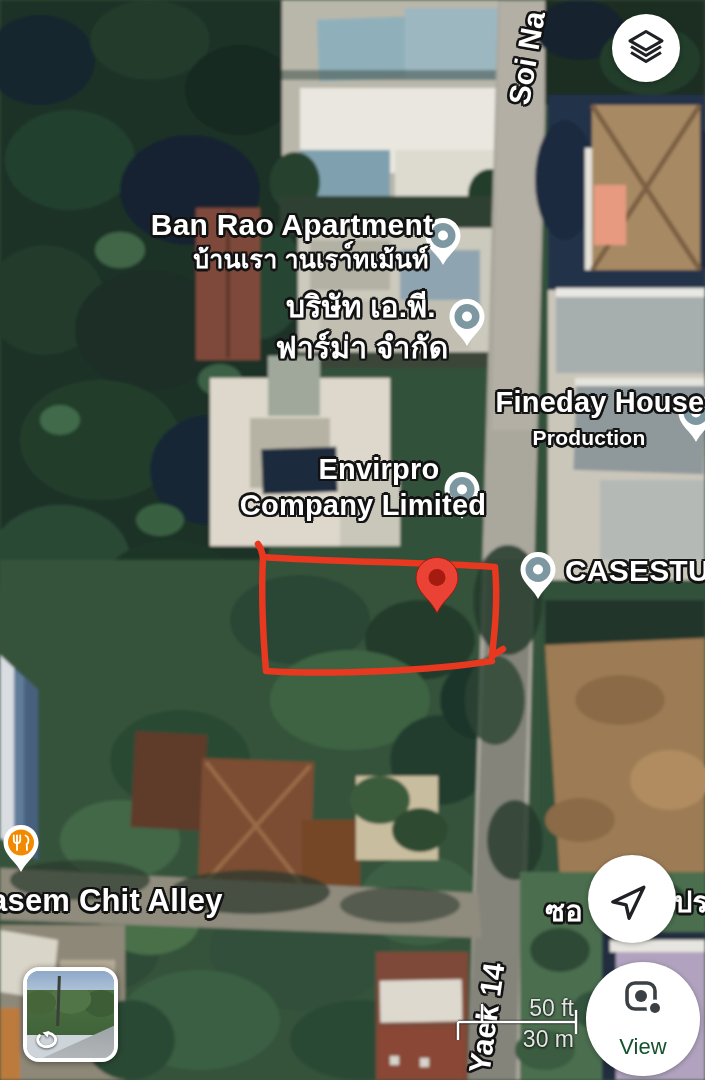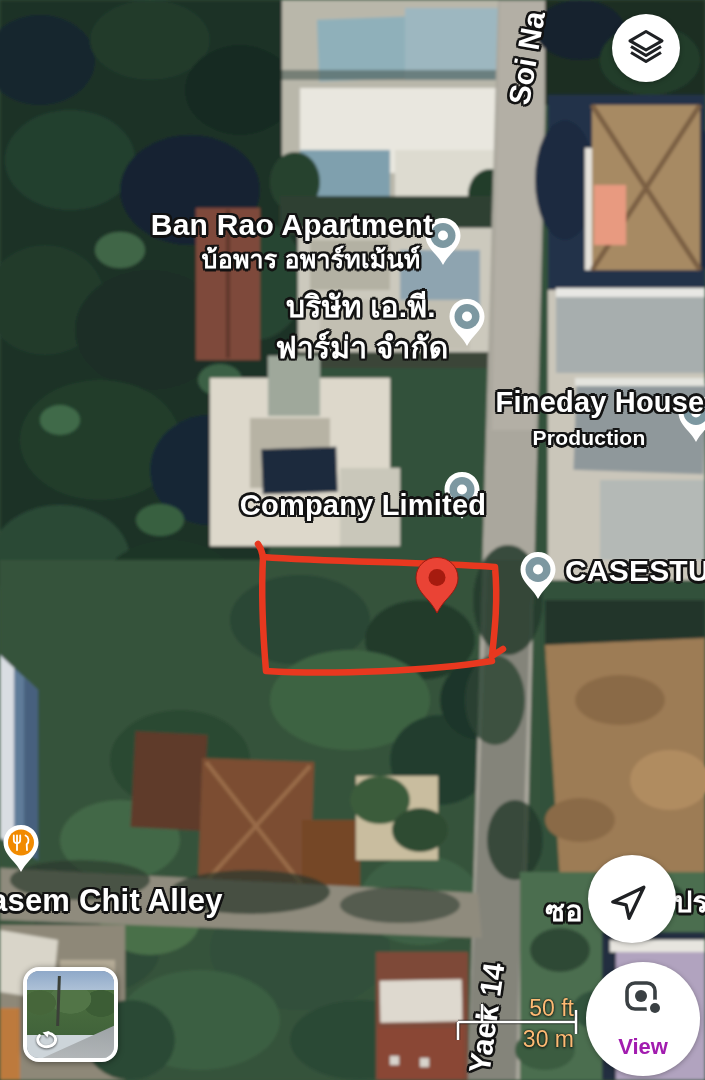--- a/index.html
+++ b/index.html
@@ -44,21 +44,21 @@
   #pin-selected{left:413px;top:555px;}
   
   .circle-btn{
     position:absolute;background:#fff;border-radius:50%;
     display:flex;flex-direction:column;align-items:center;justify-content:center;
     box-shadow:0 1px 5px rgba(0,0,0,.3);cursor:pointer;
   }
   #btn-layers{left:612px;top:14px;width:68px;height:68px;}
   #btn-mylocation{left:588px;top:855px;width:88px;height:88px;}
   #btn-view{left:586px;top:962px;width:114px;height:114px;}
-  #btn-view .view-label{font-size:22px;color:#a21caf;font-weight:700;margin-top:16px;}
+  #btn-view .view-label{font-size:22px;color:#14532d;font-weight:400;margin-top:16px;}
   
   #streetview-thumb{
     position:absolute;left:23px;top:967px;width:95px;height:95px;
     border:4px solid #fff;border-radius:16px;overflow:hidden;
     box-shadow:0 1px 6px rgba(0,0,0,.45);cursor:pointer;background:#7e8a94;
   }
   .sv-sky{position:absolute;inset:0;background:linear-gradient(180deg,#8fa9c9 0%,#c3d2e0 38%,#cdd5da 48%);}
   .sv-trees{position:absolute;left:0;right:0;top:22%;height:52%;
     background:
       radial-gradient(26px 20px at 15% 28%, #46663a 60%, transparent 62%),
@@ -66,21 +66,21 @@
       radial-gradient(28px 22px at 85% 30%, #3c5d35 60%, transparent 62%),
       linear-gradient(180deg,#4b6e3f 10%,#41633a 100%);}
   .sv-road{position:absolute;left:0;right:0;bottom:0;height:42%;
     background:linear-gradient(185deg,#9aa0a3,#b4b8ba);
     clip-path:polygon(18% 100%,100% 12%,100% 100%,0 100%);}
   .sv-pole{position:absolute;left:34%;top:6%;width:3px;height:58%;background:#3b4038;transform:rotate(2deg);}
   .sv-rotate{position:absolute;left:7px;bottom:7px;filter:drop-shadow(0 1px 1px rgba(0,0,0,.6));}
   
   #scalebar{position:absolute;left:450px;top:996px;width:140px;height:52px;pointer-events:none;}
   .scale-text{
-    position:absolute;color:#fdba74;font-size:23px;font-weight:400;text-align:right;width:80px;
+    position:absolute;color:#e5e5e5;font-size:23px;font-weight:400;text-align:right;width:80px;
     text-shadow:0 1px 3px rgba(0,0,0,.8),0 0 2px rgba(0,0,0,.7);
   }
   #scale-ft{left:494px;top:995px;}
   #scale-m{left:494px;top:1026px;}
 </style>
 </head>
 <body>
 
 <div id="stage">
 
@@ -275,25 +275,26 @@
       <path d="M16 12.5 V27"></path>
       <path d="M24.5 12.5 c3.5 1.5 4 6.5 1.2 8.8 l.3 5.7"></path>
     </g>
   </svg>
   <svg class="pin" id="pin-selected" width="48" height="60" viewBox="0 0 48 60">
     <path d="M24 2.5 C12 2.5 3 11.5 3 23 C3 31.5 8.5 38 15 45 C18.5 49 21.5 53 24 58 C26.5 53 29.5 49 33 45 C39.5 38 45 31.5 45 23 C45 11.5 36 2.5 24 2.5 Z" fill="#ea4335" stroke="#9c1a10" stroke-width="1"></path>
     <circle cx="24" cy="22.5" r="8.5" fill="#a61b0f"></circle>
   </svg>
 
   <div class="ml center" id="lbl-banrao-en">Ban Rao Apartment</div>
-  <div class="ml center" id="lbl-banrao-th">บ้อพาร อพาร์ทเม้นท์</div>
+  <div class="ml center" id="lbl-banrao-th">บ้านเรา านเรา์ทเม้นท์</div>
   <div class="ml center" id="lbl-ap1">บริษัท เอ.พี.</div>
   <div class="ml center" id="lbl-ap2">ฟาร์ม่า จำกัด</div>
   <div class="ml center" id="lbl-fineday1">Fineday House</div>
   <div class="ml center" id="lbl-fineday2">Production</div>
+  <div class="ml center" id="lbl-envirpro1">Envirpro</div>
   <div class="ml center" id="lbl-envirpro2">Company Limited</div>
   <div class="ml" id="lbl-casestudy">CASESTUD</div>
   <div class="ml" id="lbl-kasem">asem Chit Alley</div>
   <div class="ml center" id="lbl-thai-left">ซอ</div>
   <div class="ml" id="lbl-thai-right">ปร</div>
   <div class="ml" id="lbl-soina">Soi Na</div>
   <div class="ml" id="lbl-yaek">Yaek 14</div>
 
   <div class="circle-btn" id="btn-layers">
     <svg width="40" height="40" viewBox="0 0 40 40" fill="none" stroke="#1f2124" stroke-width="3.1" stroke-linejoin="round">

